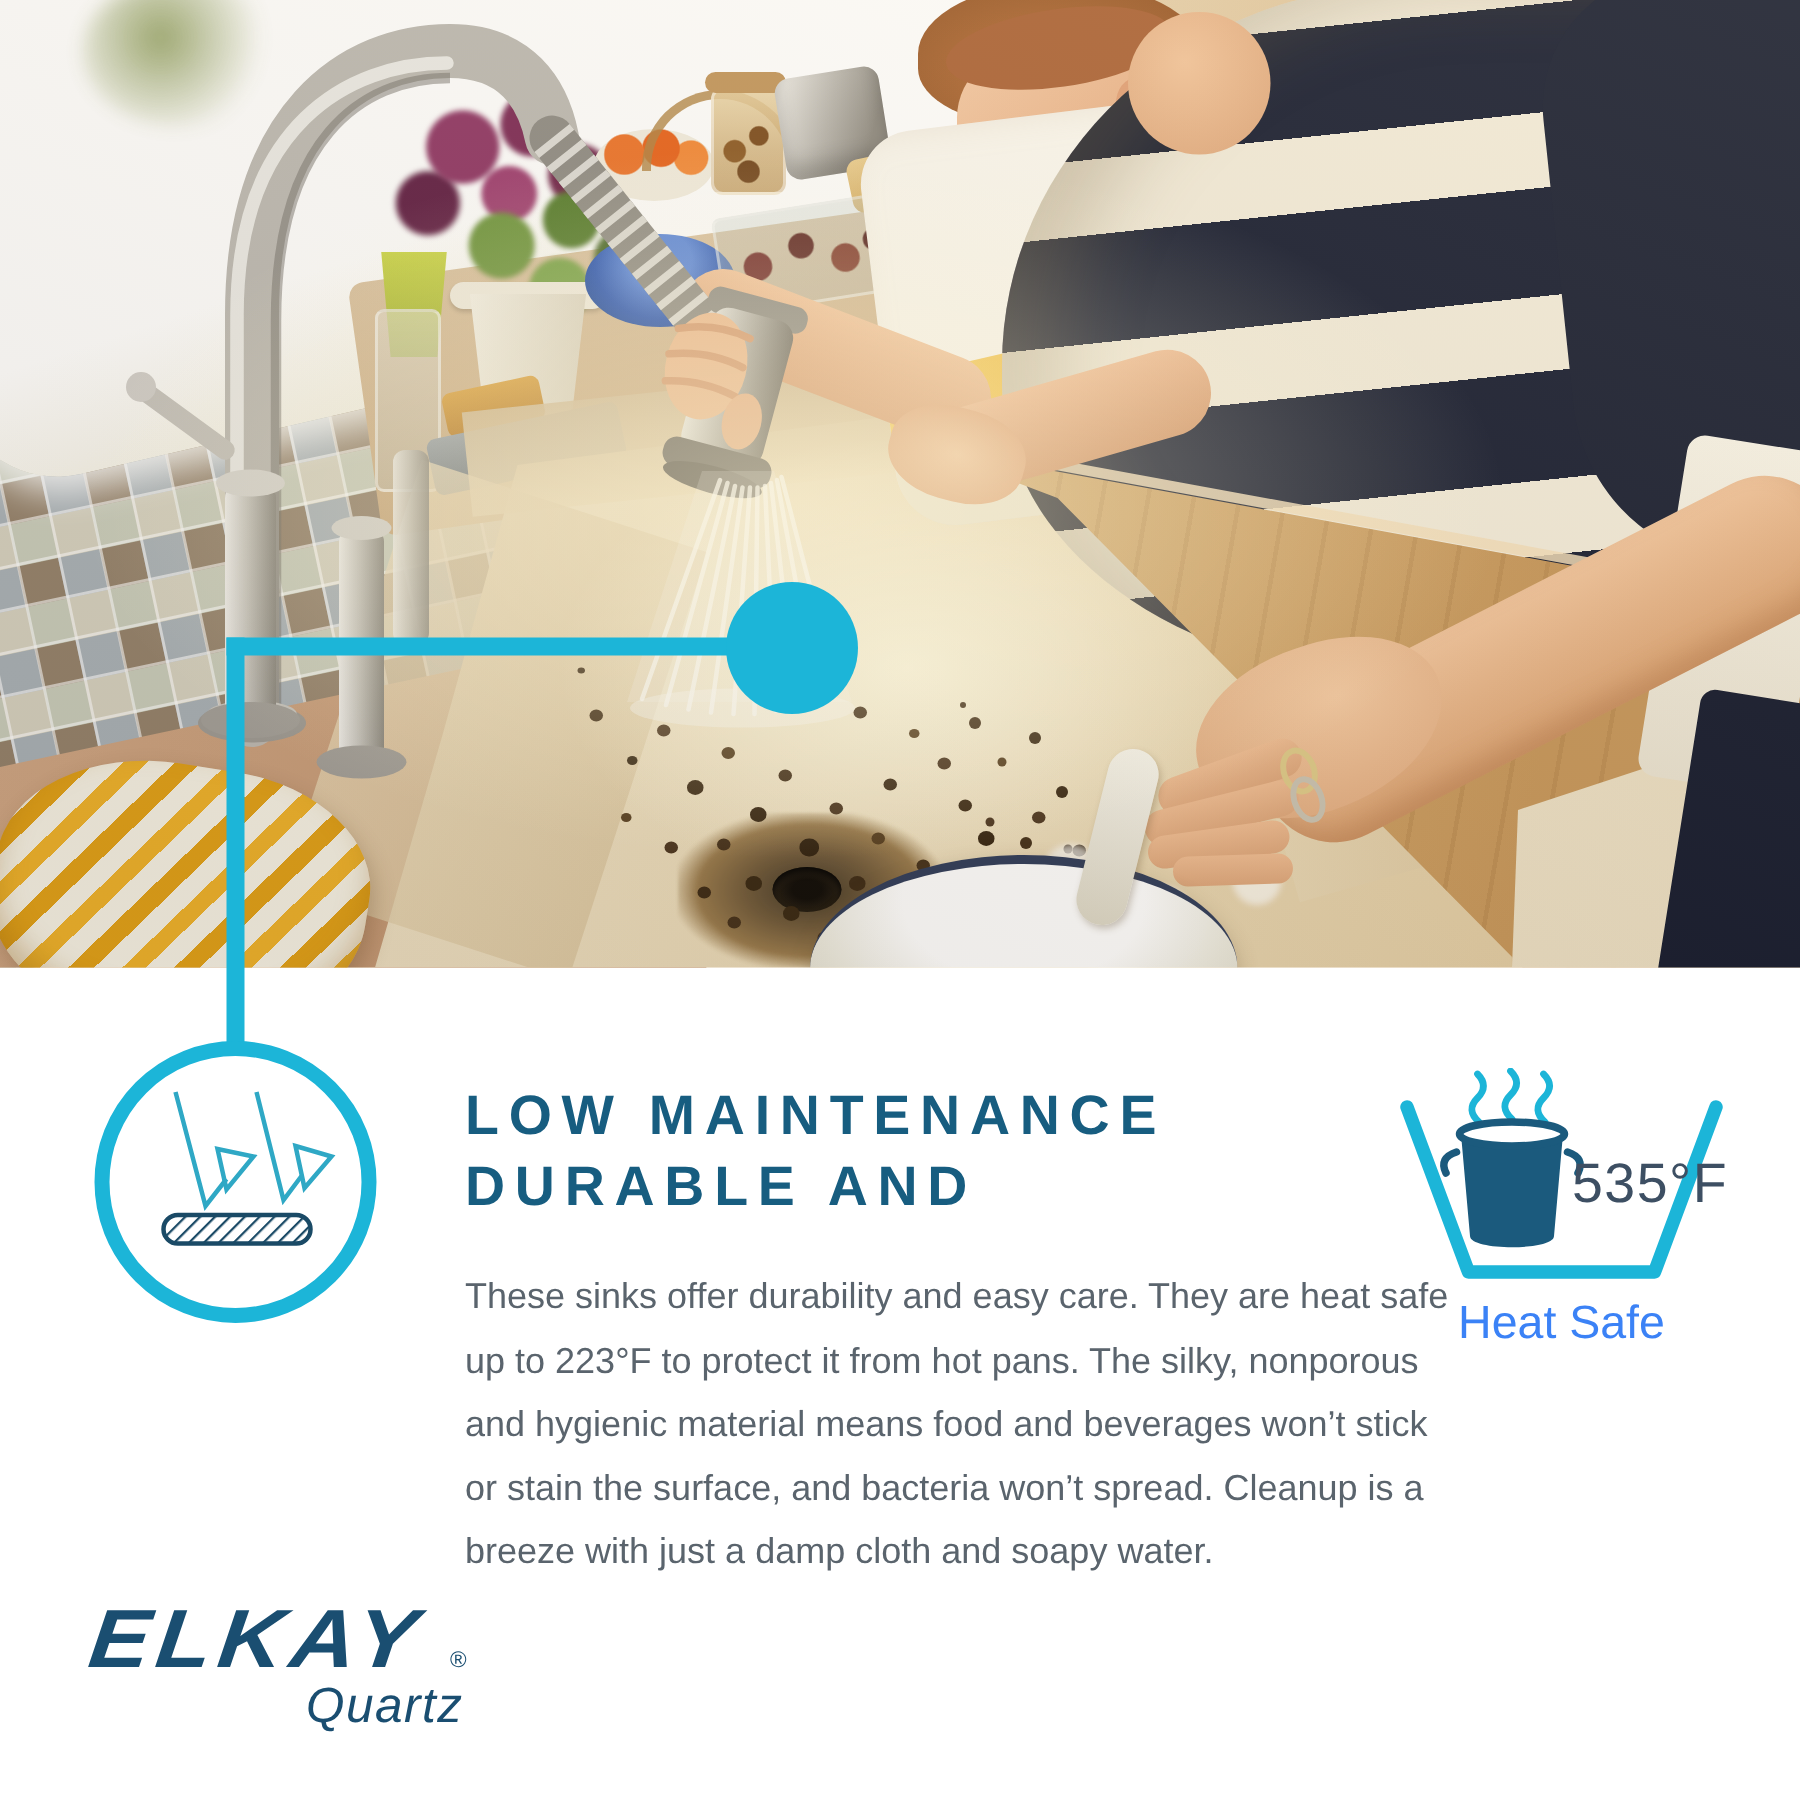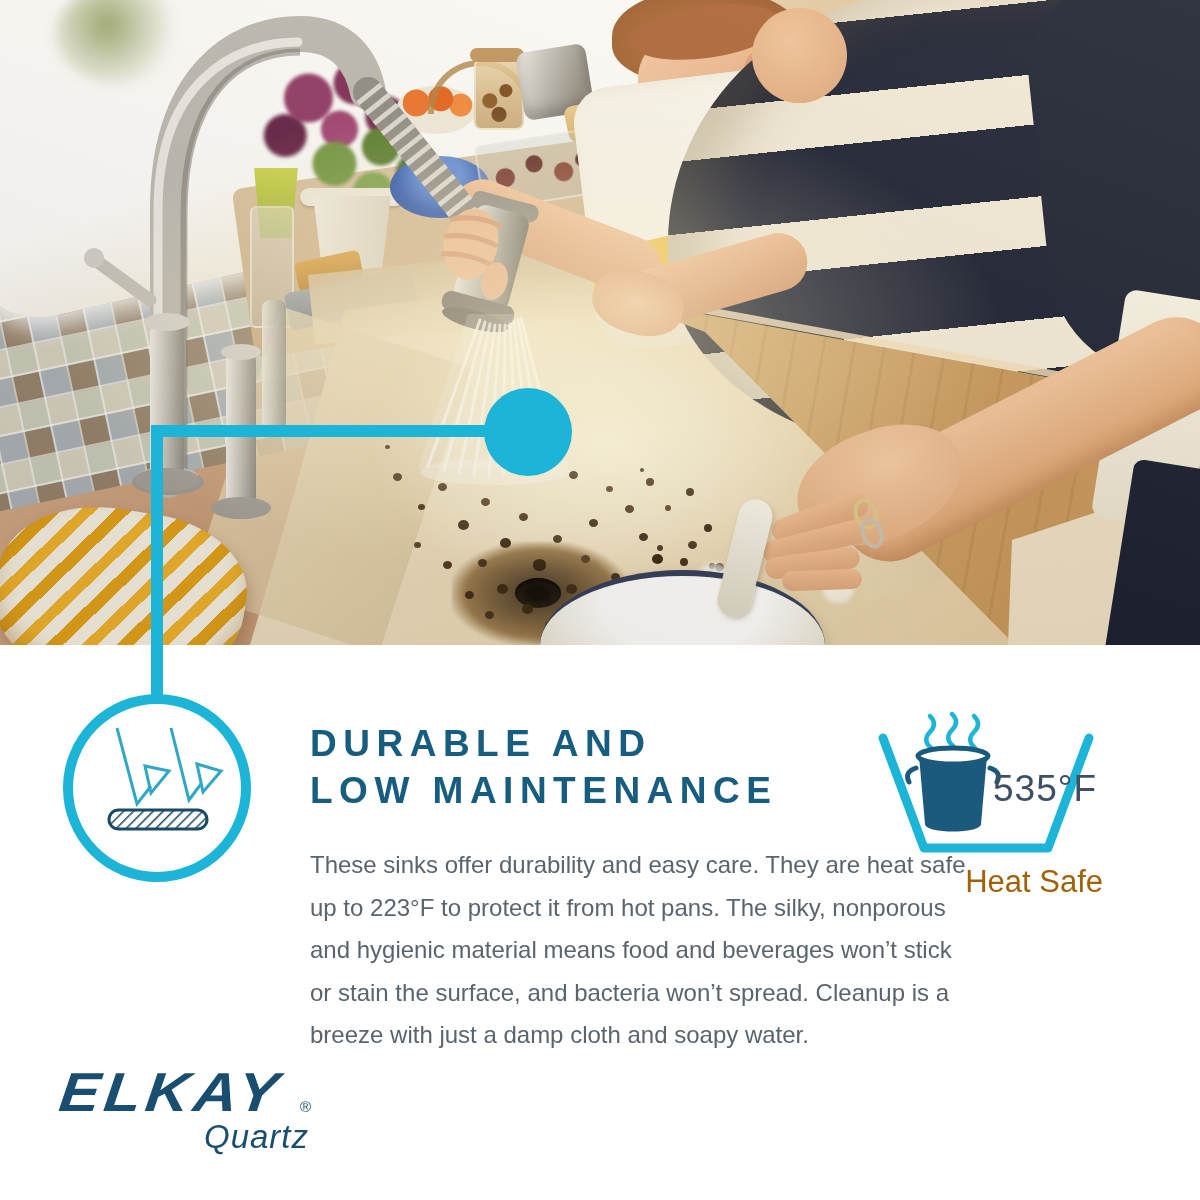--- a/index.html
+++ b/index.html
@@ -188,23 +188,23 @@
   
   .callout-vline{left:151px;top:425px;width:12px;height:278px;background:#1CB5D8;}
   .callout-hline{left:151px;top:425px;width:345px;height:12px;background:#1CB5D8;}
   .callout-dot{left:484px;top:388px;width:88px;height:88px;border-radius:50%;background:#1CB5D8;}
 
   
   .badge{left:63px;top:694px;width:188px;height:188px;border-radius:50%;border:10px solid #1CB5D8;
       background:#fff;box-sizing:border-box;display:flex;align-items:center;justify-content:center;}
   .heading{left:310px;top:720px;color:#175D80;font-size:37px;font-weight:bold;letter-spacing:6.5px;line-height:47px;}
   .body-text{left:310px;top:844px;width:662px;font-size:24px;line-height:42.6px;color:#5A646D;}
-  .heat{left:869px;top:712px;width:234px;height:210px;}
+  .heat{left:924px;top:712px;width:234px;height:210px;}
   .heat-temp{left:124px;top:56px;font-size:37px;font-weight:400;color:#3D4F63;letter-spacing:1px;}
-  .heat-label{left:0;top:152px;width:100%;text-align:right;font-size:31px;color:#a16207;}
+  .heat-label{left:0;top:152px;width:100%;text-align:center;font-size:31px;color:#3b82f6;}
   .logo{left:56px;top:1060px;width:340px;height:110px;}
   .logo-brand{left:0;top:0;font-size:55px;font-weight:bold;font-style:italic;letter-spacing:4px;
       color:#1A4E71;transform:skewX(-7deg) scaleX(1.1);transform-origin:0 100%;}
   .logo-reg{left:244px;top:38px;font-size:15px;color:#1A4E71;}
   .logo-sub{left:148px;top:58px;font-size:33px;font-style:italic;color:#1A4E71;letter-spacing:1px;}
 </style>
 </head>
 <body>
 
 <div class="canvas">
@@ -361,22 +361,22 @@
       <g stroke="#2FA8C5" stroke-width="3" fill="none">
         <path d="M30,10 L50,86 L64,68"></path>
         <path d="M58,48 L82,53 L64,75 Z"></path>
         <path d="M84,10 L102,82 L114,66"></path>
         <path d="M110,46 L134,53 L116,74 Z"></path>
       </g>
     </svg>
   </div>
 
   <div class="a heading">
+    <div>LOW MAINTENANCE</div>
     <div>DURABLE AND</div>
-    <div>LOW MAINTENANCE</div>
   </div>
   <div class="a body-text">These sinks offer durability and easy care. They are heat safe up to 223°F to protect it from hot pans. The silky, nonporous and hygienic material means food and beverages won’t stick or stain the surface, and bacteria won’t spread. Cleanup is a breeze with just a damp cloth and soapy water.</div>
 
   <div class="a heat">
     <svg width="234" height="150" viewBox="0 0 234 150">
       <path d="M14,26 L55,136 L179,136 L220,26" stroke="#1CB5D8" stroke-width="9" fill="none" stroke-linecap="round" stroke-linejoin="round"></path>
       <g stroke="#1CB5D8" stroke-width="4.5" fill="none" stroke-linecap="round">
         <path d="M62,36 q-9,-8 -1,-16 q8,-8 0,-16"></path>
         <path d="M84,34 q-9,-8 -1,-16 q8,-8 0,-16"></path>
         <path d="M106,36 q-9,-8 -1,-16 q8,-8 0,-16"></path>

